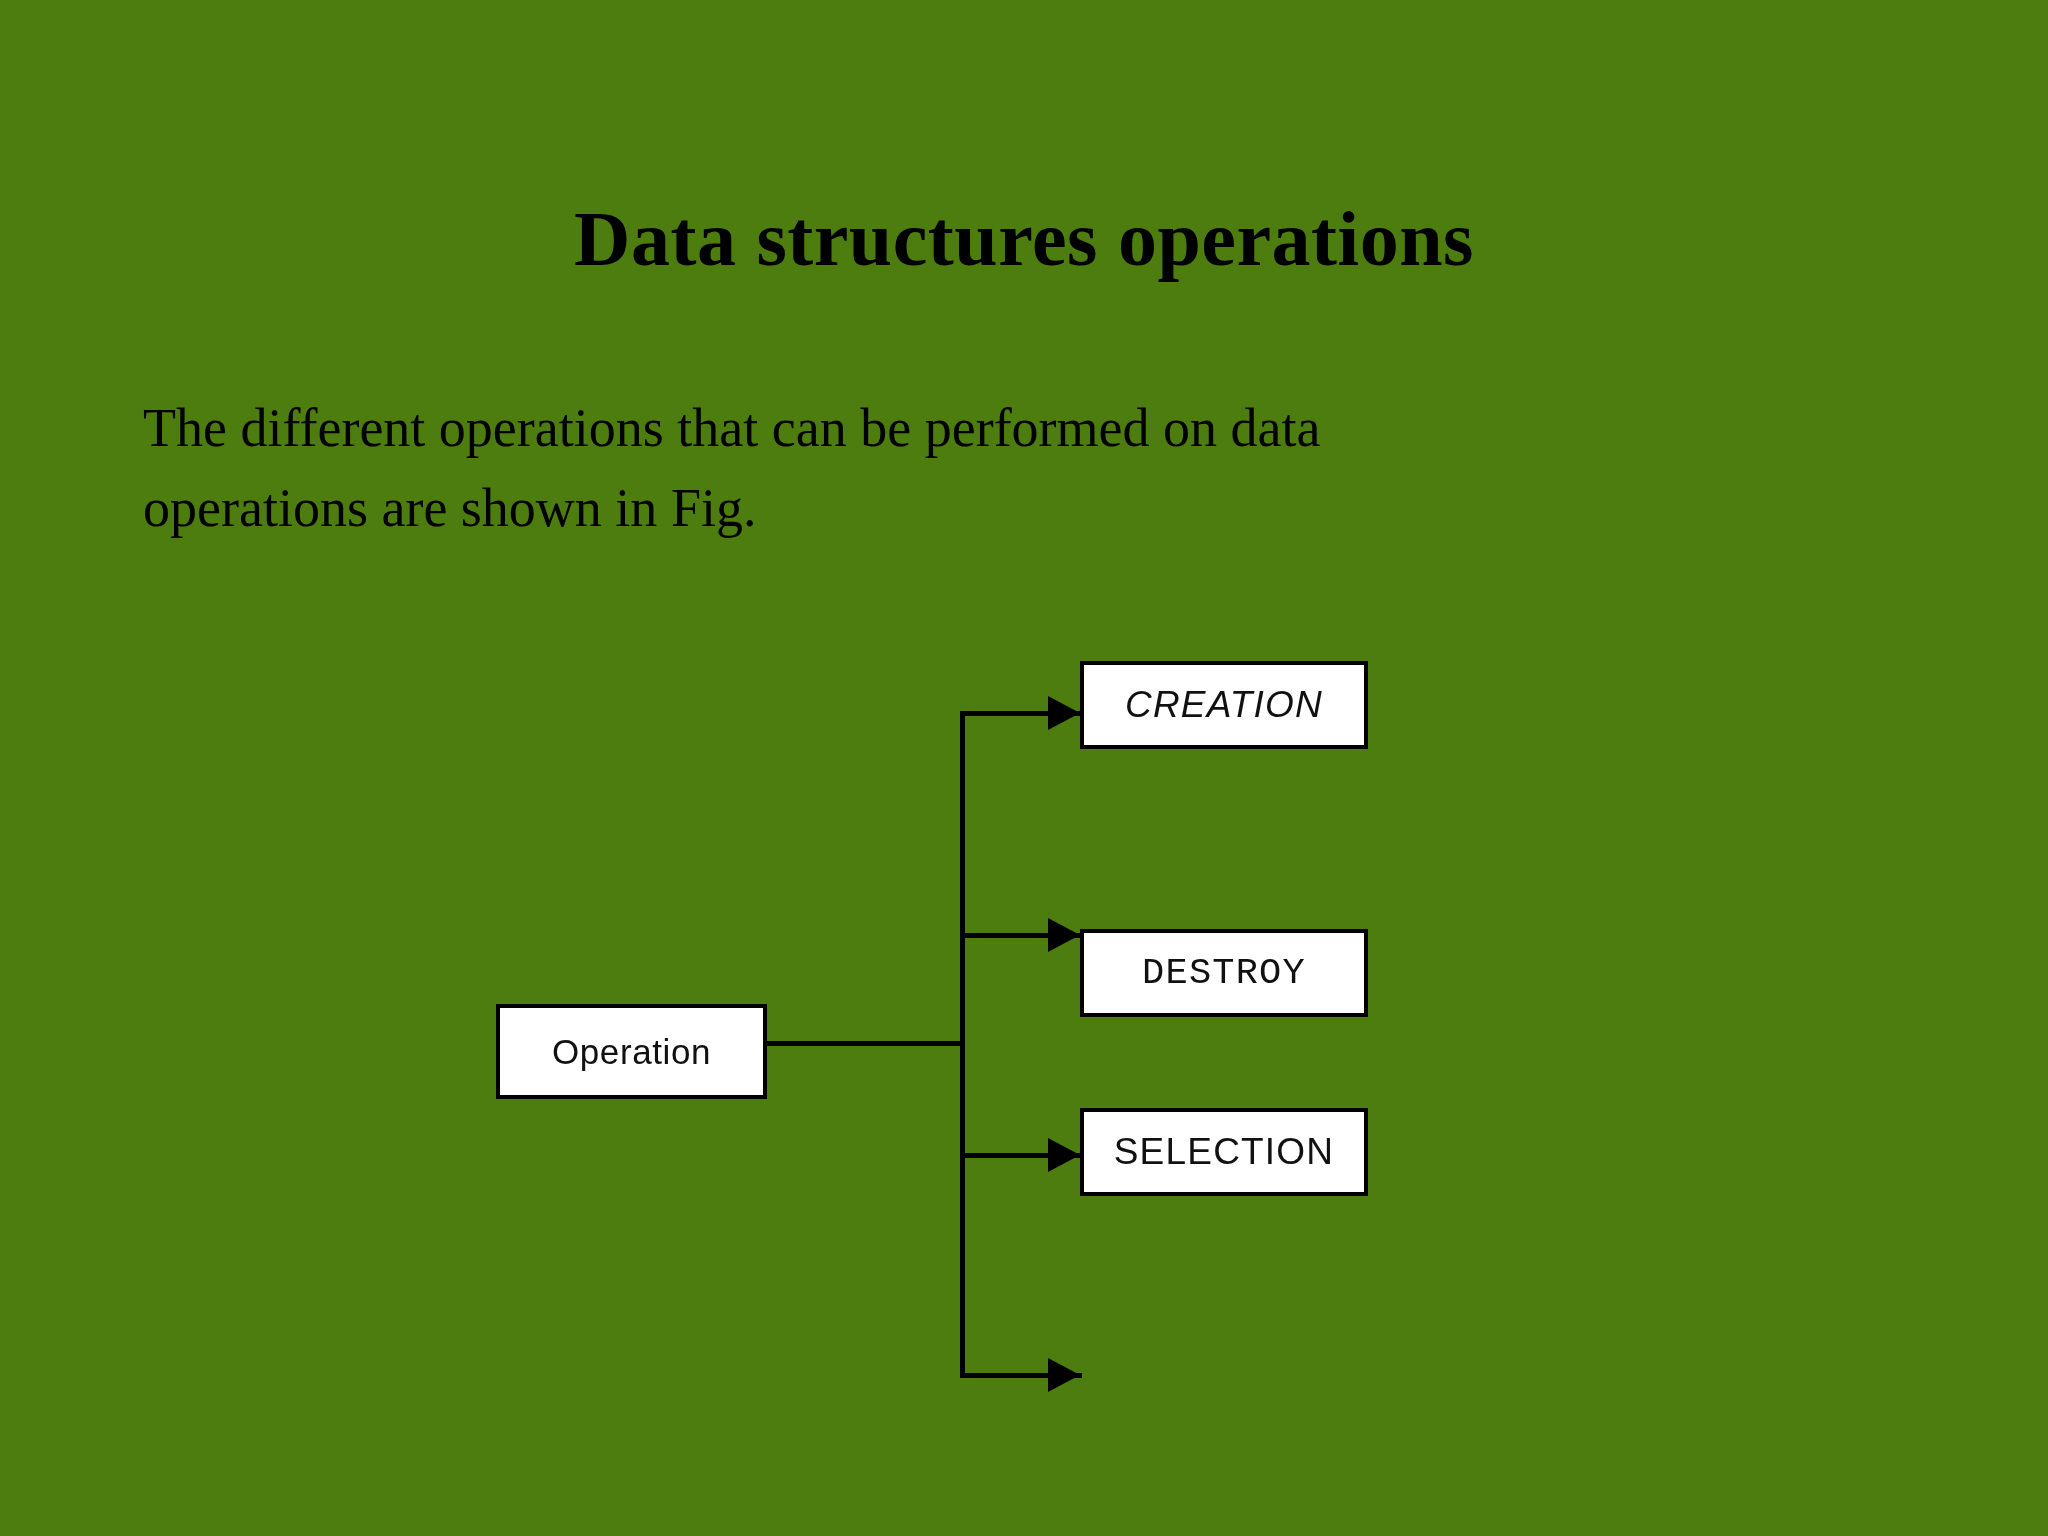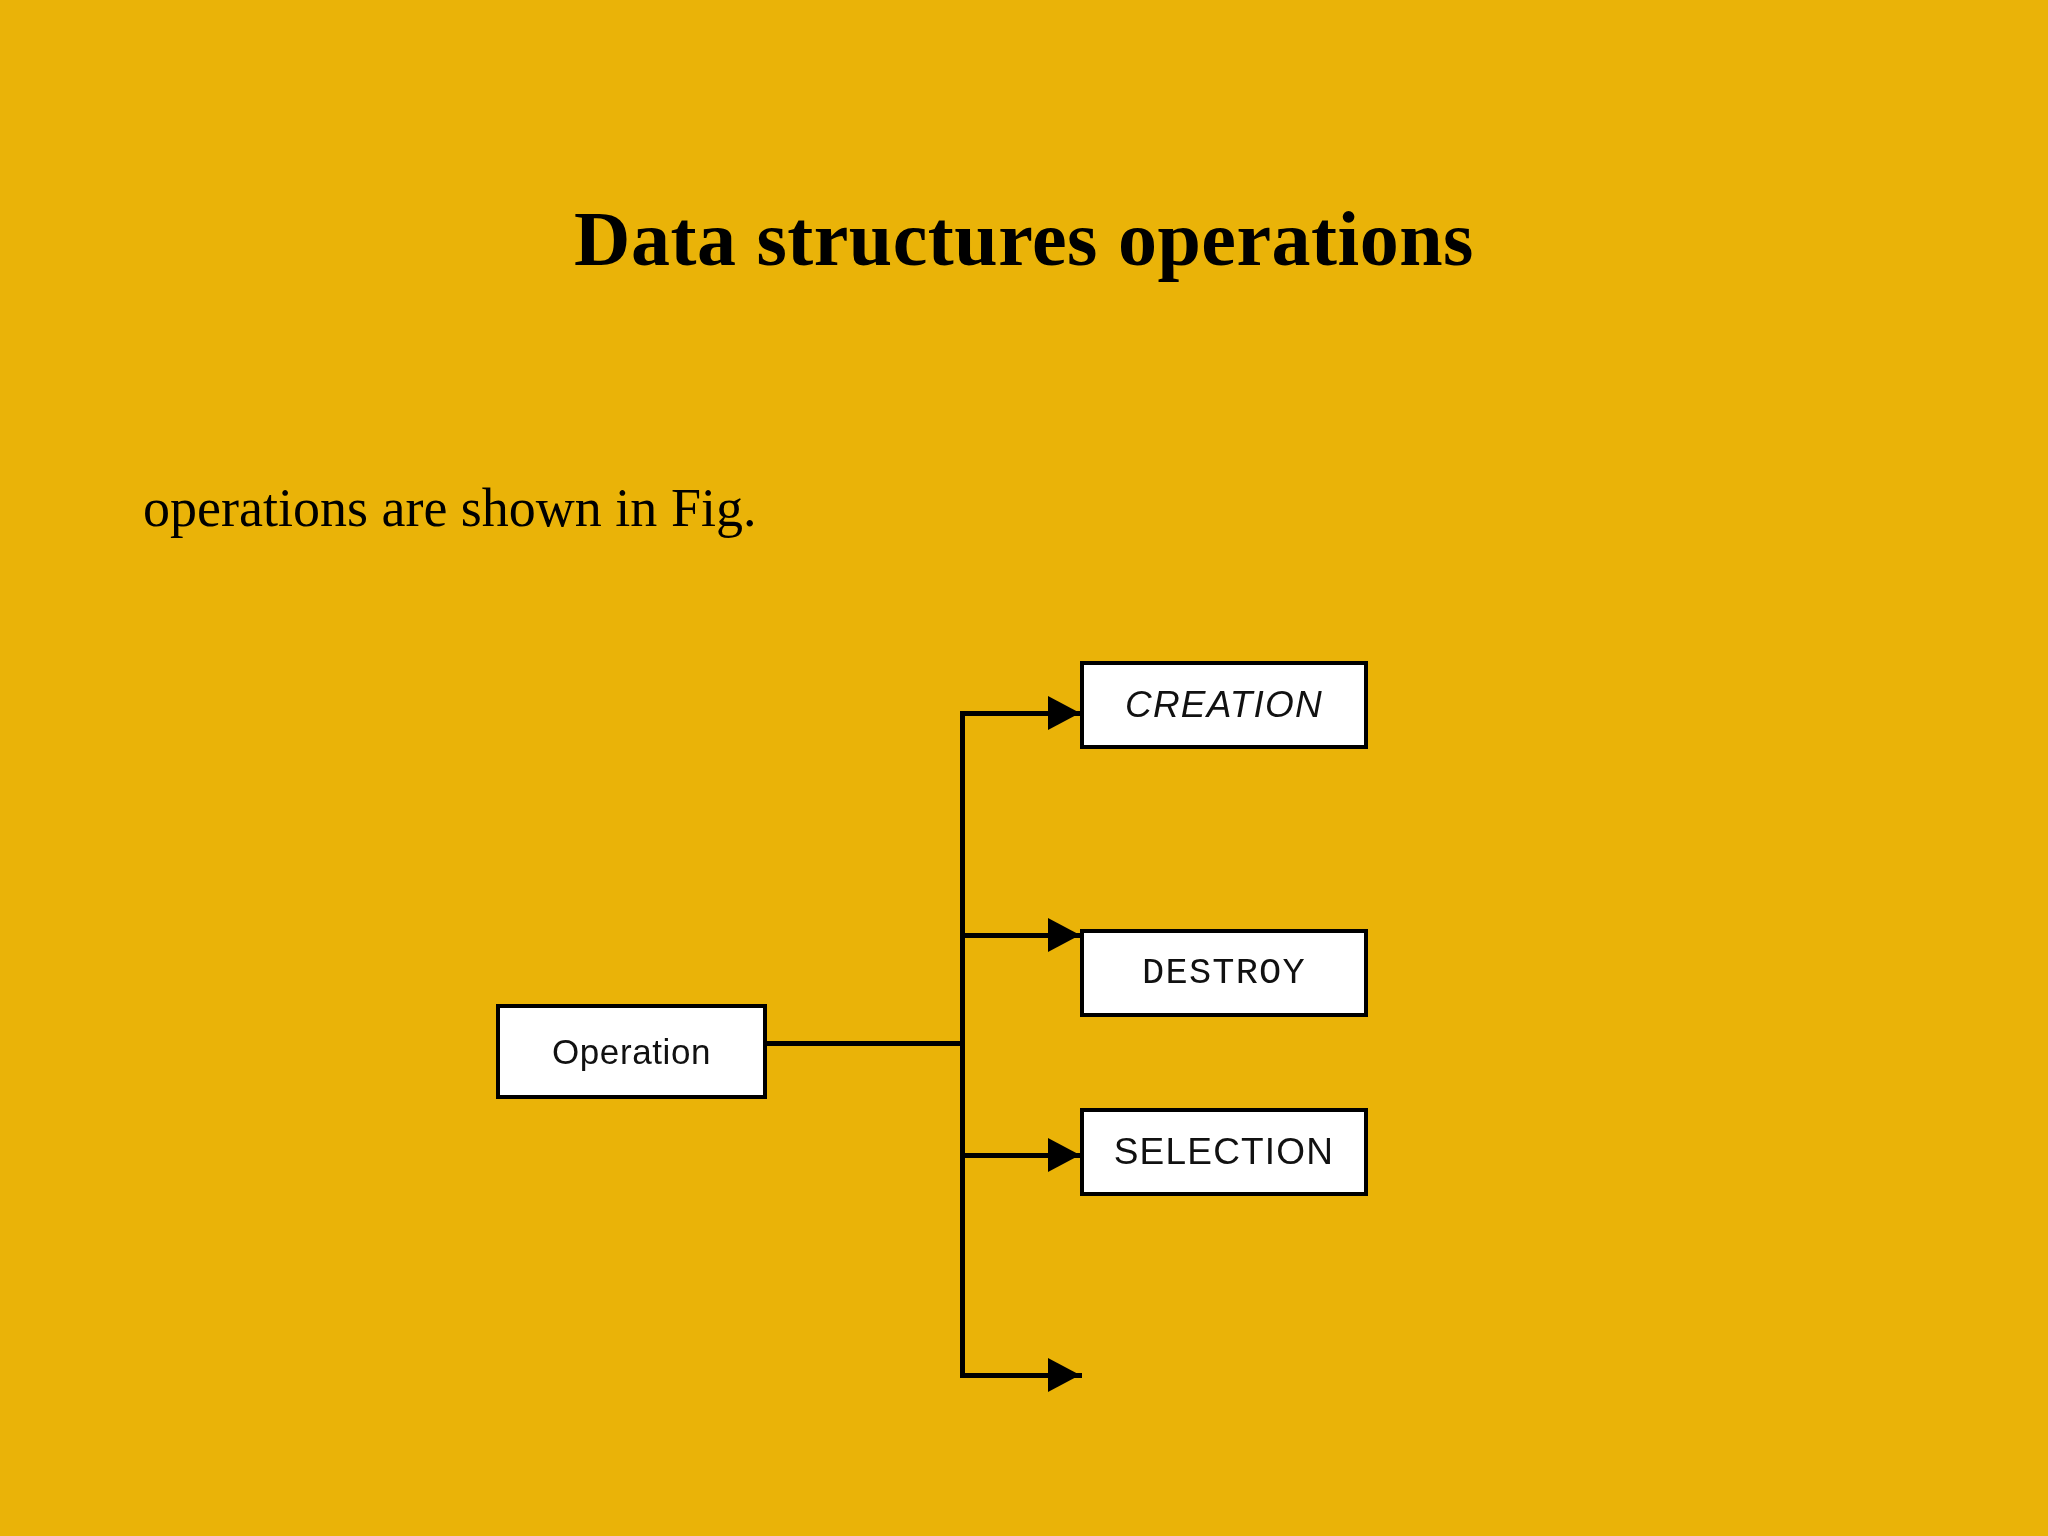--- a/index.html
+++ b/index.html
@@ -9,21 +9,21 @@
     background: #ffffff;
   }
   body {
     font-family: "Liberation Serif", serif;
     color: #000000;
   }
   #slide {
     position: relative;
     width: 2048px;
     height: 1536px;
-    background: #eab308;
+    background: #4d7c0f;
     overflow: hidden;
   }
 
   
   #slide-title {
     position: absolute;
     left: 0;
     top: 196px;
     width: 2048px;
     text-align: center;
@@ -95,21 +95,21 @@
   }
 </style>
 </head>
 <body>
 
 <div id="slide">
 
   <div id="slide-title">Data structures operations</div>
 
   <div id="body-text">
-    <br>
+    <span>The different operations that can be performed on data</span><br>
     <span>operations are shown in </span><span class="bold-run">Fig.</span>
   </div>
 
   <div id="diagram">
 
     <div class="node-box root-node" style="left:496px; top:1004px; width:271px; height:95px;">Operation</div>
 
     <div class="conn h" style="left:765px; top:1041px; width:200px;"></div>
 
     <div class="conn v" style="left:960px; top:711px; height:667px;"></div>

